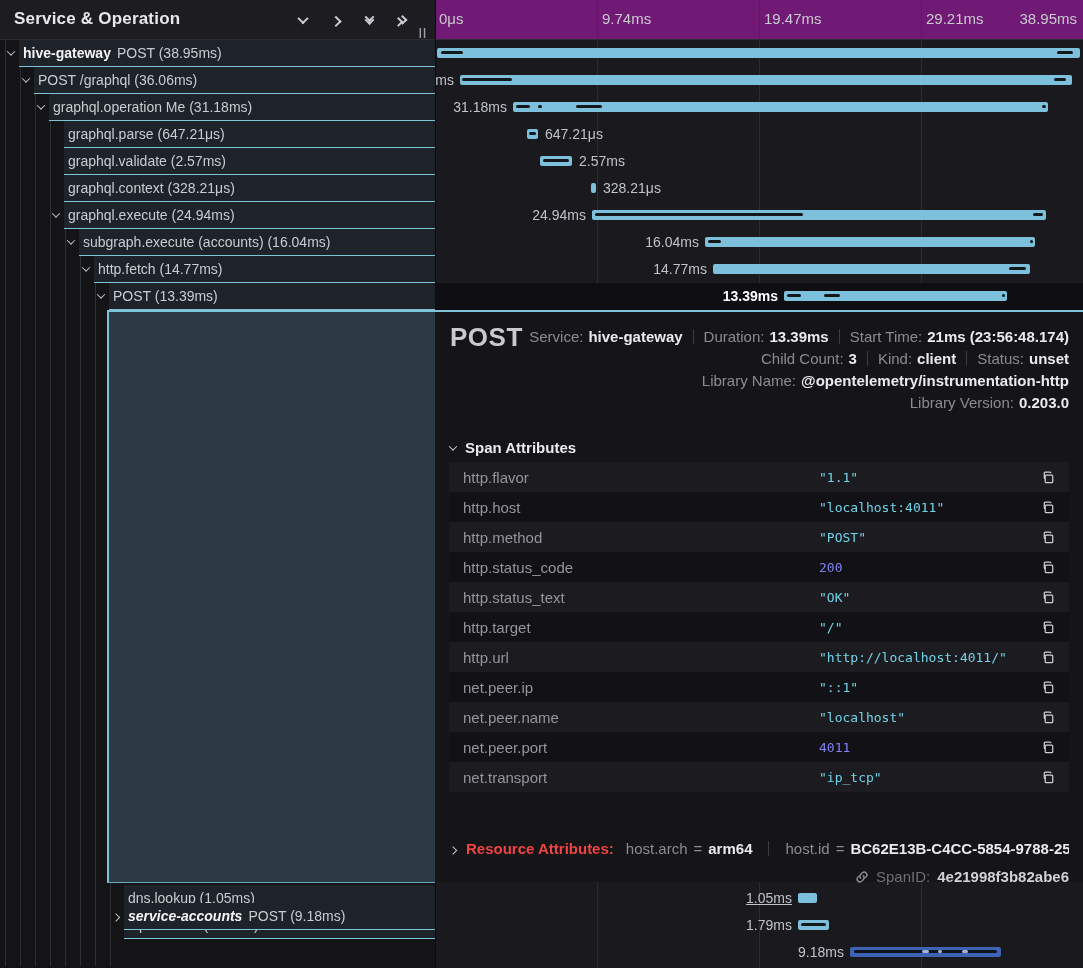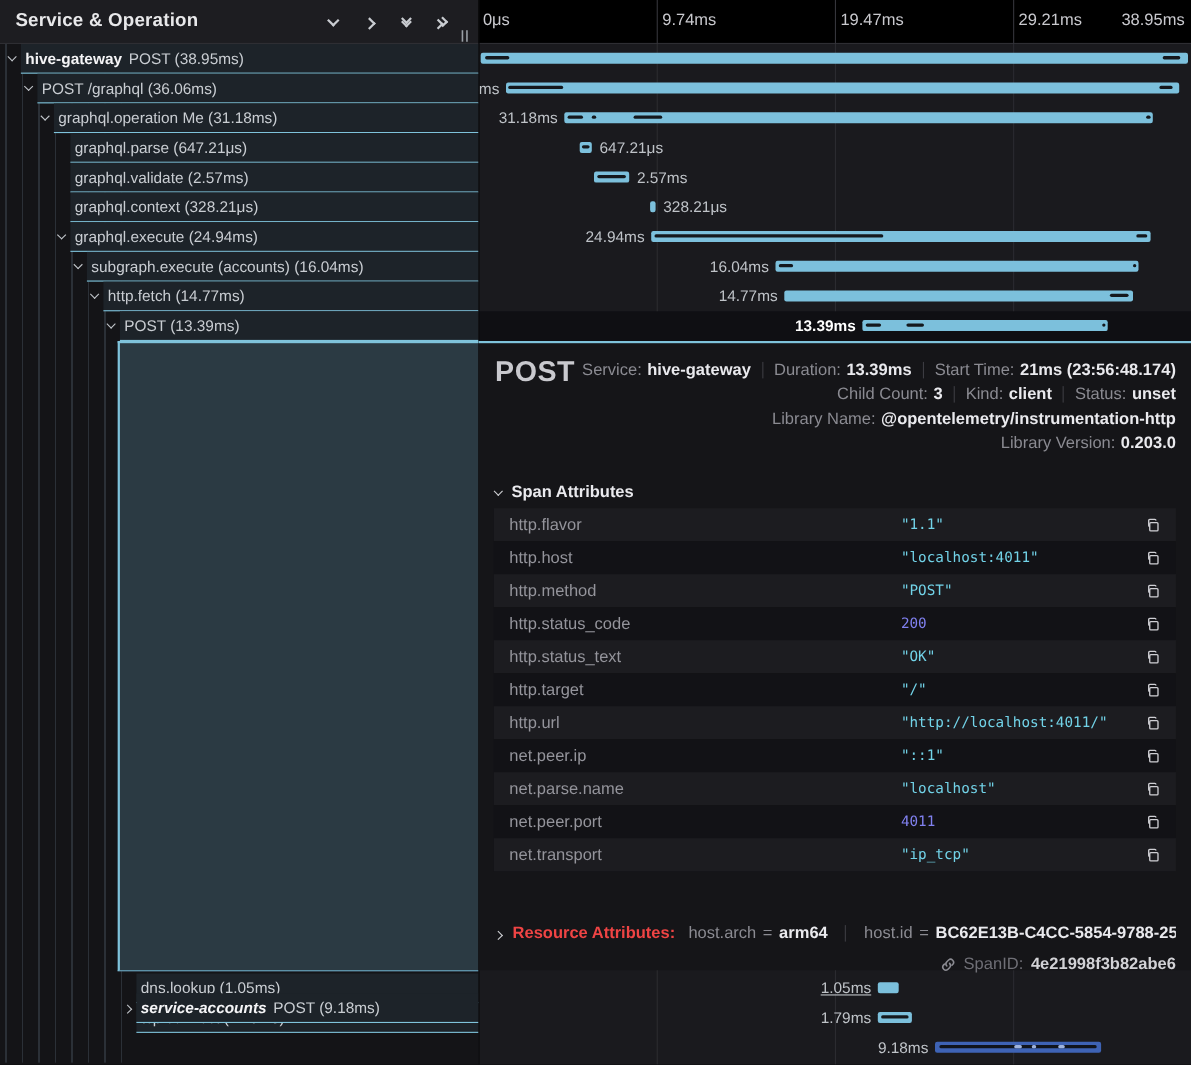--- a/index.html
+++ b/index.html
@@ -19,21 +19,21 @@
   .chev.down { transform:rotate(45deg) translate(-1px,-1px); }
   .chev.right { transform:rotate(-45deg) translate(-1px,1px); }
   .dbl { display:flex; flex-direction:column; gap:0px; align-items:center; }
   .dbl .chev { width:7px; height:7px; }
   .dblr { display:flex; flex-direction:row; }
   .dblr .chev { margin-left:-3px; }
   .dbl .chev:last-child { margin-top:-4px; }
   .handle { position:absolute; right:8px; bottom:1px; font-size:11px; color:#9aa0a6; letter-spacing:1px; cursor:col-resize; font-weight:700; }
   
   .theader { position:absolute; left:435px; top:0; width:648px; height:40px;
-    background:#000000; border-bottom:1px solid #2e2e33; }
+    background:#701a75; border-bottom:1px solid #2e2e33; }
   .tick { position:absolute; top:10px; font-size:15px; color:#c9c9ce; }
   .tick-sep { position:absolute; top:0; width:1px; height:40px; background:#35353b; }
   
   .guides { position:absolute; left:0; top:40px; width:112px; height:926px;
     background:repeating-linear-gradient(90deg, transparent 0 5px, #2b3037 5px 6px, transparent 6px 15px); }
   .trow { position:absolute; left:0; width:435px; height:27px; cursor:pointer; }
   .trow .tchev { position:absolute; top:10px; width:6px; height:6px; border-width:1.7px; border-color:#c2c6cb; }
   .trow-inner { position:absolute; right:0; top:0; bottom:0; background:#1d2329;
     border-bottom:1px solid #7fc3db; display:flex; align-items:center; gap:6px; padding-left:4px;
     font-size:14px; color:#c9cdd2; white-space:nowrap; overflow:hidden; }
@@ -403,21 +403,21 @@
           <span class="akey">net.peer.ip</span>
           <span class="aval string">"::1"</span>
           <span class="acopy">
             <svg class="ic" width="15" height="15" viewBox="0 0 16 16" fill="none" stroke="#cfcfd4" stroke-width="1.3" stroke-linejoin="round">
     <path d="M5.5 5.5h6a1 1 0 0 1 1 1v6a1 1 0 0 1-1 1h-6a1 1 0 0 1-1-1v-6a1 1 0 0 1 1-1z"></path>
     <path d="M10.5 3.5v-0.2a1 1 0 0 0-1-1h-5a1 1 0 0 0-1 1v5a1 1 0 0 0 1 1h0.2"></path>
   </svg>
           </span>
         </div>
         <div class="arow">
-          <span class="akey">net.parse.name</span>
+          <span class="akey">net.peer.name</span>
           <span class="aval string">"localhost"</span>
           <span class="acopy">
             <svg class="ic" width="15" height="15" viewBox="0 0 16 16" fill="none" stroke="#cfcfd4" stroke-width="1.3" stroke-linejoin="round">
     <path d="M5.5 5.5h6a1 1 0 0 1 1 1v6a1 1 0 0 1-1 1h-6a1 1 0 0 1-1-1v-6a1 1 0 0 1 1-1z"></path>
     <path d="M10.5 3.5v-0.2a1 1 0 0 0-1-1h-5a1 1 0 0 0-1 1v5a1 1 0 0 0 1 1h0.2"></path>
   </svg>
           </span>
         </div>
         <div class="arow">
           <span class="akey">net.peer.port</span>

